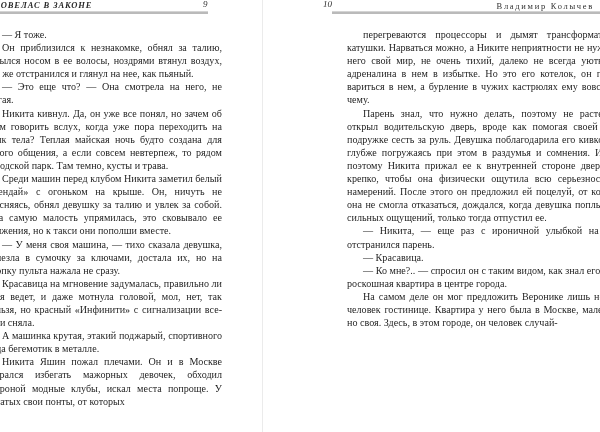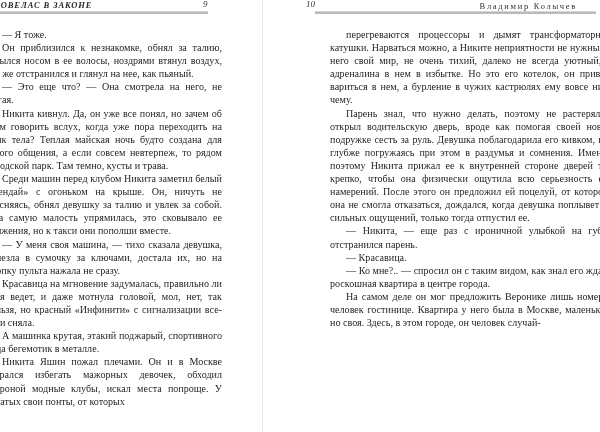--- a/index.html
+++ b/index.html
@@ -34,21 +34,21 @@
     background: #e9e9e9;
   }
 
   .page {
     position: absolute;
     top: 0;
     height: 432px;
     box-sizing: border-box;
   }
   .page-left  { left: 0px;   width: 250px; }
-  .page-right { left: 258px; width: 319px; }
+  .page-right { left: 275px; width: 319px; }
 
   
   .runhead {
     position: relative;
     height: 16px;
     font-size: 8.5px;
     line-height: 12px;
     color: #262626;
   }
   .runhead-inner {

